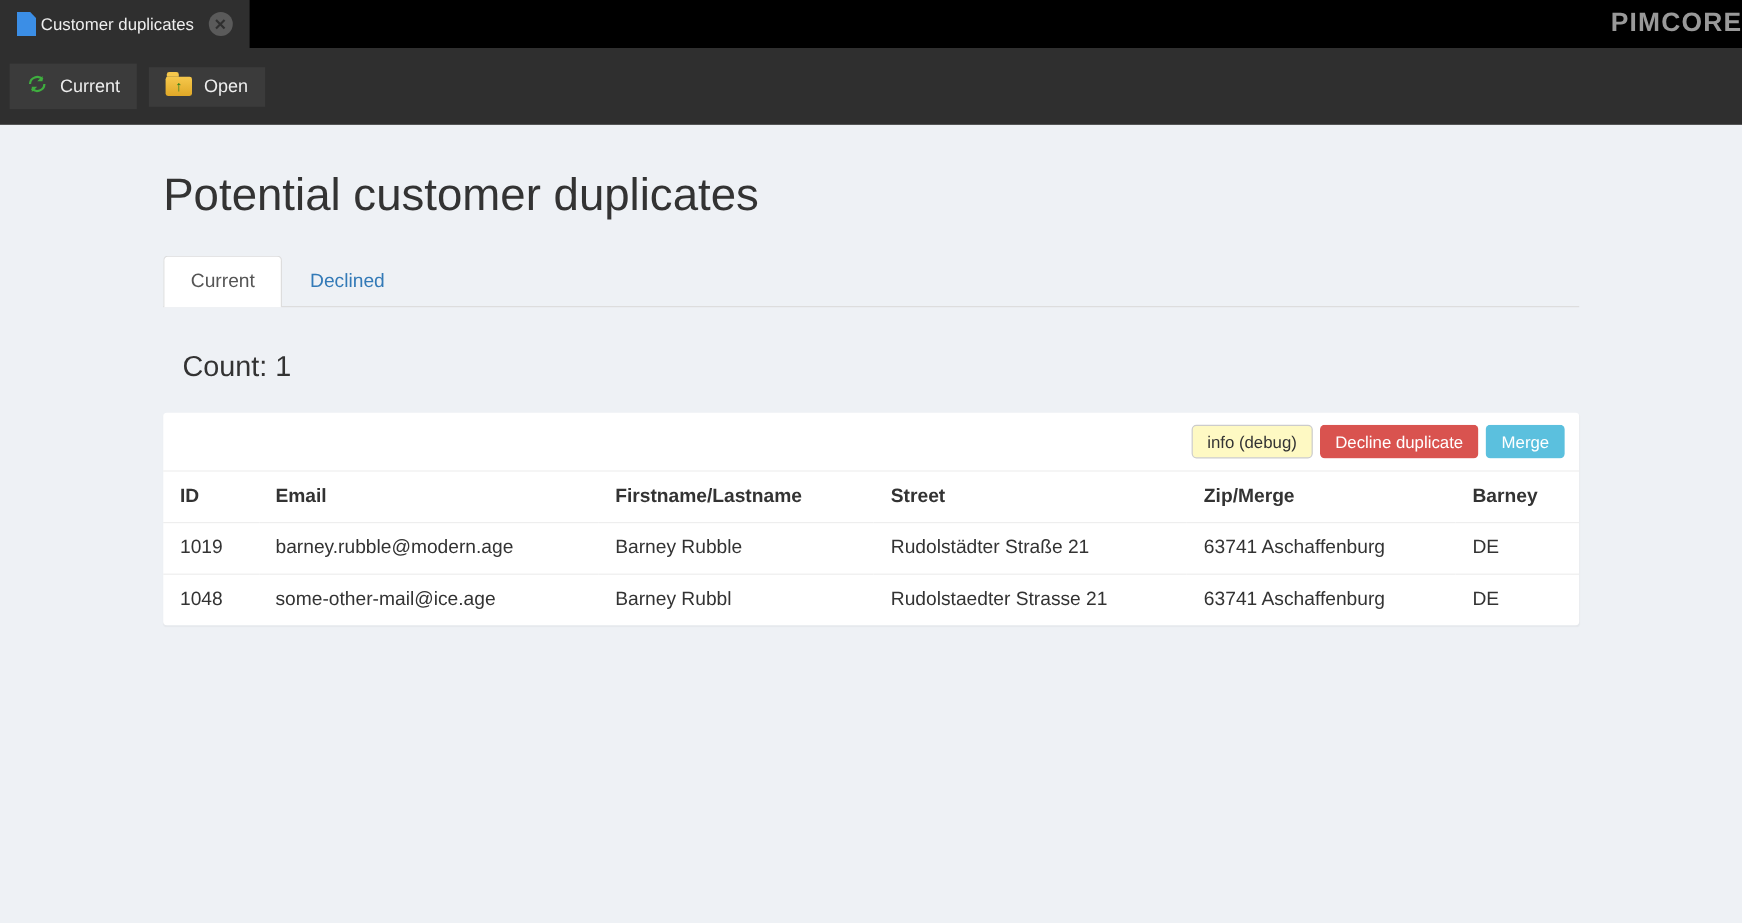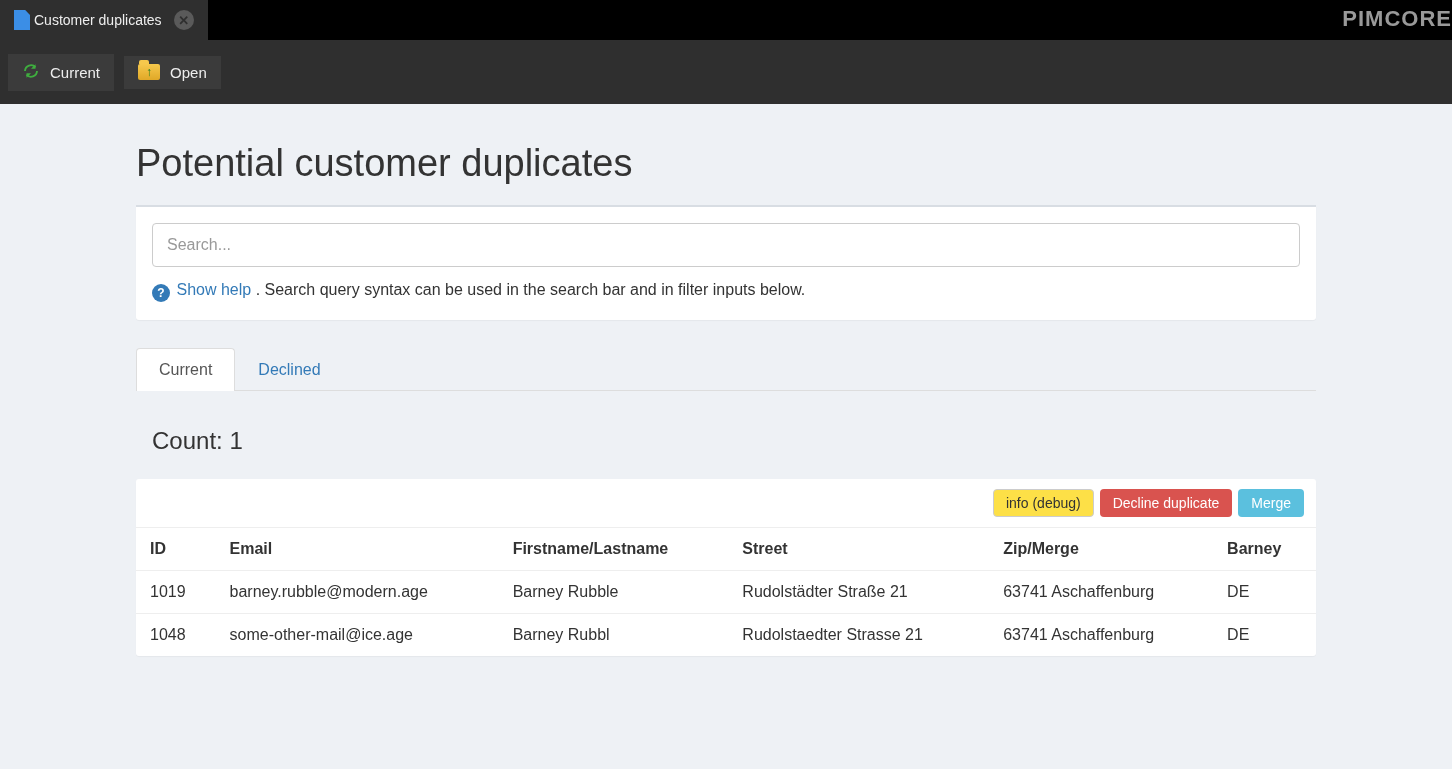--- a/index.html
+++ b/index.html
@@ -181,21 +181,21 @@
       padding: 10px 12px;
       border-bottom: 1px solid #eee;
     }
     .btn {
       border-radius: 4px;
       padding: 5px 12px;
       font-size: 14px;
       border: 1px solid transparent;
       cursor: pointer;
     }
-    .btn-default { background: #fde047; color: #333; border-color: #ccc; }
+    .btn-default { background: #fef9c3; color: #333; border-color: #ccc; }
     .btn-danger  { background: #d9534f; color: #fff; }
     .btn-info    { background: #5bc0de; color: #fff; }
     table.dup {
       width: 100%;
       border-collapse: collapse;
       font-size: 16px;
     }
     table.dup th, table.dup td {
       text-align: left;
       padding: 12px 14px;
@@ -231,28 +231,20 @@
   </button>
   <button class="tool-btn">
     <span class="folder-icon"></span>
     <span>Open</span>
   </button>
 </div>
 
 <div class="page">
   <h1 class="title">Potential customer duplicates</h1>
 
-  <div class="search-panel">
-    <input class="search-input" type="text" placeholder="Search..." style="">
-    <div class="help-row">
-      <span class="qicon">?</span>
-      <a href="#">Show help</a>
-      <span>. Search query syntax can be used in the search bar and in filter inputs below.</span>
-    </div>
-  </div>
 
   <div class="tabs">
     <div class="tabitem active">Current</div>
     <div class="tabitem">Declined</div>
   </div>
 
   <div class="count">Count: 1</div>
 
   <div class="dup-panel">
     <div class="dup-actions">

